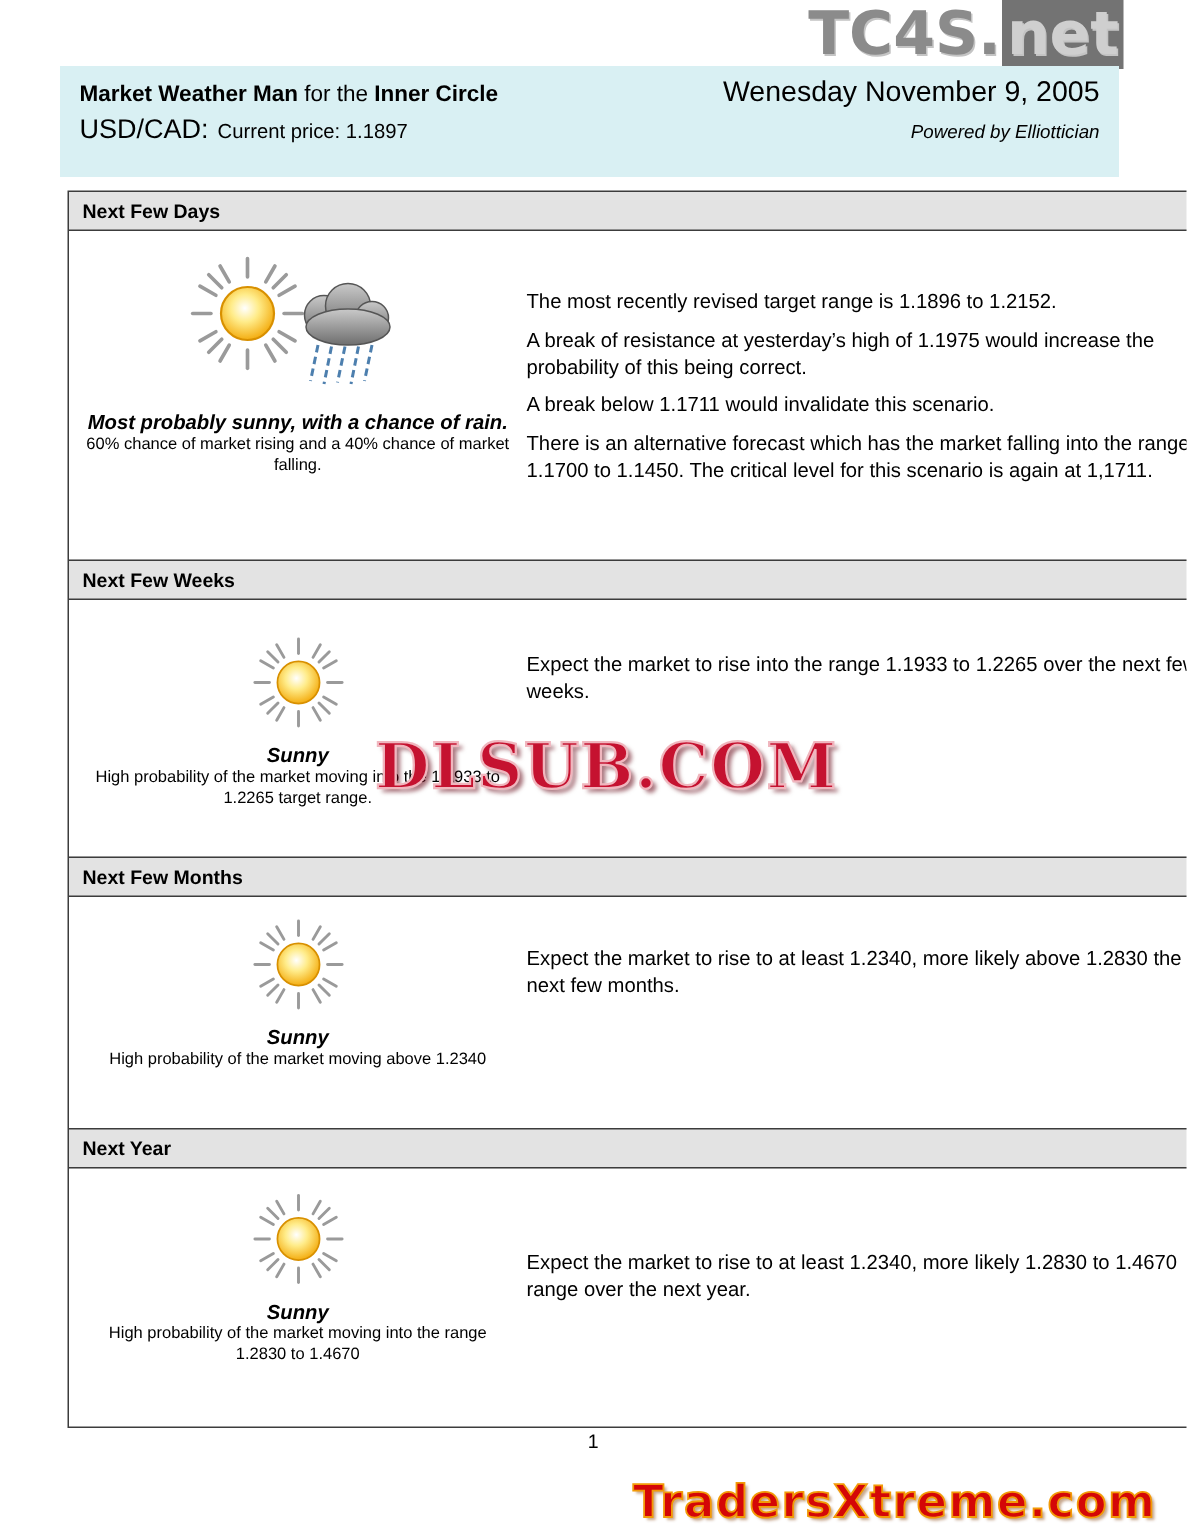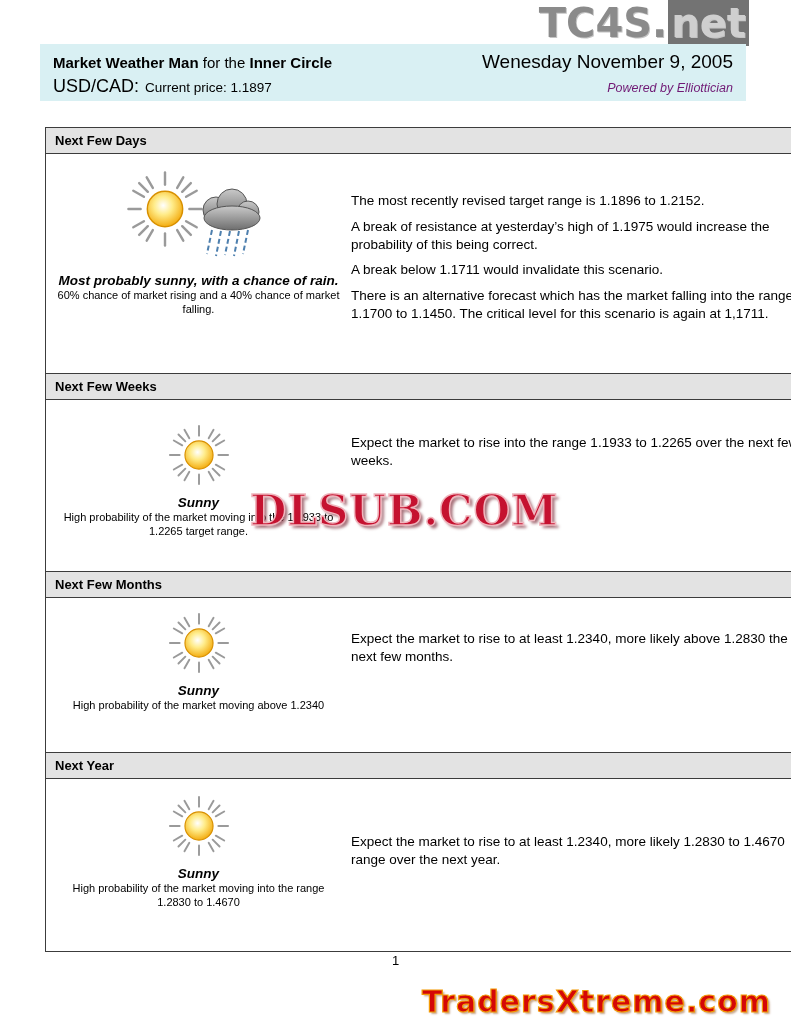--- a/index.html
+++ b/index.html
@@ -5,29 +5,29 @@
   * { margin:0; padding:0; box-sizing:border-box; }
   html,body { width:791px; height:1024px; background:#ffffff; color:#000;
     font-family:"Liberation Sans", sans-serif; position:relative; overflow:hidden; }
 
   
   .tc4s { position:absolute; top:0; right:42px; font-family:"DejaVu Sans",sans-serif;
     font-weight:700; font-size:40px; color:#8b8b8b; text-shadow:1px 1px 0 #c4c4c4; letter-spacing:0; }
   .tc4s .suffix { background:#737373; color:#cfcfcf; padding:0 3px; margin-left:1px; }
 
   
-  .band { position:absolute; left:40px; top:44px; width:706px; height:57px;
+  .band { position:absolute; left:40px; top:44px; width:706px; height:74px;
     background:#d9f0f3; padding:7px 13px 6px 13px; }
   .band-row { display:flex; justify-content:space-between; align-items:baseline; }
   .band-row + .band-row { margin-top:3px; }
   .band-title { font-size:15px; }
   .band-date  { font-size:19px; }
   .pair  { font-size:18px; }
   .price { font-size:13.5px; margin-left:6px; }
-  .powered { font-size:12.5px; font-style:italic; color:#701a75; }
+  .powered { font-size:12.5px; font-style:italic; color:#000000; }
 
   
   .doc { position:absolute; left:45px; top:127px; width:769px; border:1px solid #3c3c3c; background:#fff; }
   .sec-header { background:#e3e3e3; border-bottom:1px solid #3c3c3c; padding:5px 9px;
     font-size:13px; font-weight:700; }
   .sec + .sec .sec-header { border-top:1px solid #3c3c3c; }
   .sec-body { display:flex; }
   .left-col { width:305px; flex-shrink:0; text-align:center; }
   .right-col { flex:1; padding-right:14px; font-size:13.5px; line-height:1.32; }
   .right-col p { margin:0 0 8px 0; }

